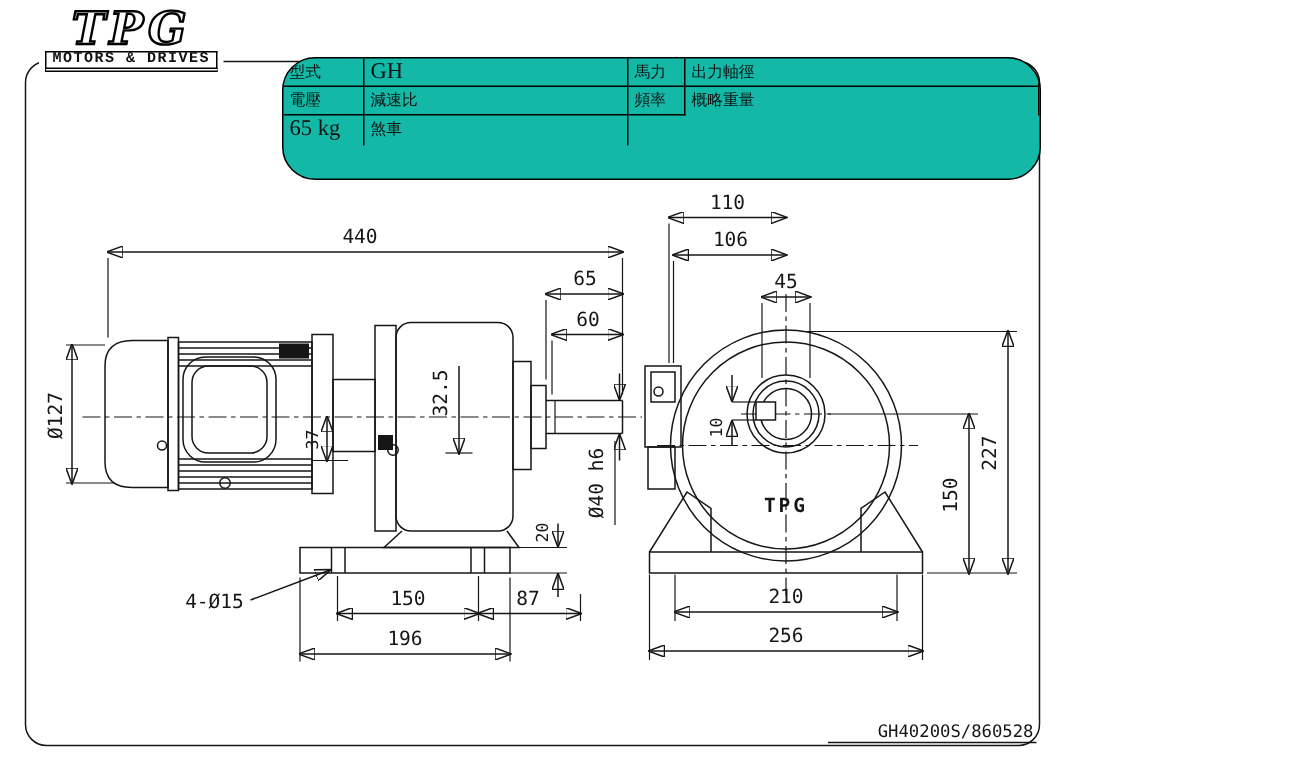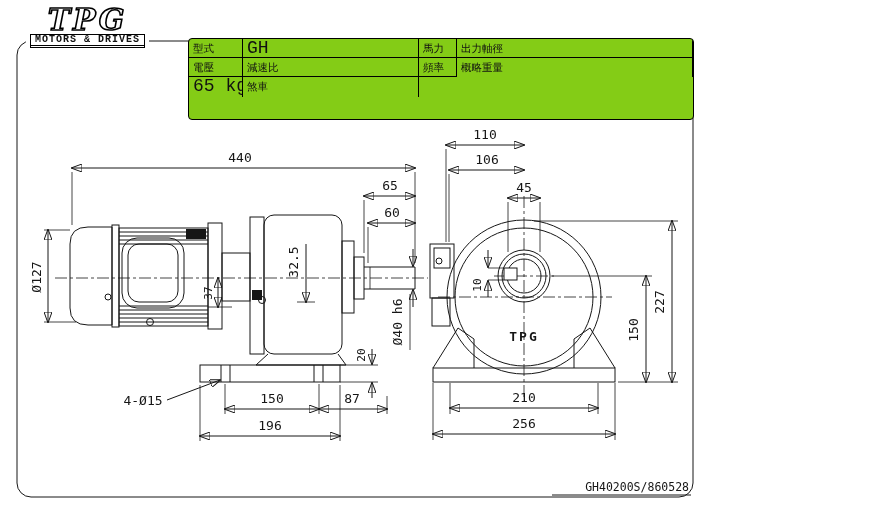--- a/index.html
+++ b/index.html
@@ -11,27 +11,27 @@
   #draw .thin{stroke-width:0.8;}
   #draw .blk{fill:#161616;stroke:none;}
   #draw .wht{fill:#fff;}
   #draw .cl{stroke-dasharray:12 3 3 3;stroke-width:0.8;}
   #draw text{fill:#161616;stroke:none;font-family:"DejaVu Sans Mono",monospace;font-size:13px;}
   #draw text.sm{font-size:11px;}
   #draw text.case{font-size:13px;font-weight:bold;letter-spacing:2px;}
   #draw text.dwg{font-size:11.5px;}
   
   .spec{position:absolute;left:188px;top:38px;width:504px;height:80px;z-index:2;
-        background:#84cc16;border:1.5px solid #000;border-radius:4px;overflow:hidden;
+        background:#14b8a6;border:1.5px solid #000;border-radius:22px;overflow:hidden;
         display:grid;grid-template-columns:54px 176px 38px 1fr;grid-auto-rows:19.2px;
         font-size:10.5px;line-height:19px;}
   .spec .c{border-bottom:1px solid #000;border-right:1px solid #000;padding:0 4px;
            white-space:nowrap;overflow:hidden;}
   .spec .r4{border-bottom:none;}
-  .spec .v{font-family:Liberation Mono, monospace;font-size:18px;}
+  .spec .v{font-family:Liberation Serif, serif;font-size:15px;}
   .spec .lv{ } .spec .rv{border-right:none;}
   
   .logo{position:absolute;left:26px;top:6px;z-index:3;text-align:center;background:#fff;padding:0 4px;}
   .logo .brand{font-family:"DejaVu Serif",serif;font-style:italic;font-weight:900;
         font-size:30px;line-height:28px;letter-spacing:3px;color:#fff;
         -webkit-text-stroke:1.6px #000;text-shadow:0 0 1px #000;}
   .logo .tag{font-size:10px;font-weight:bold;letter-spacing:1px;border:1.5px solid #000;
         border-bottom:3px double #000;padding:0 4px;line-height:10px;font-family:Liberation Mono, monospace;}
 </style>
 </head>

